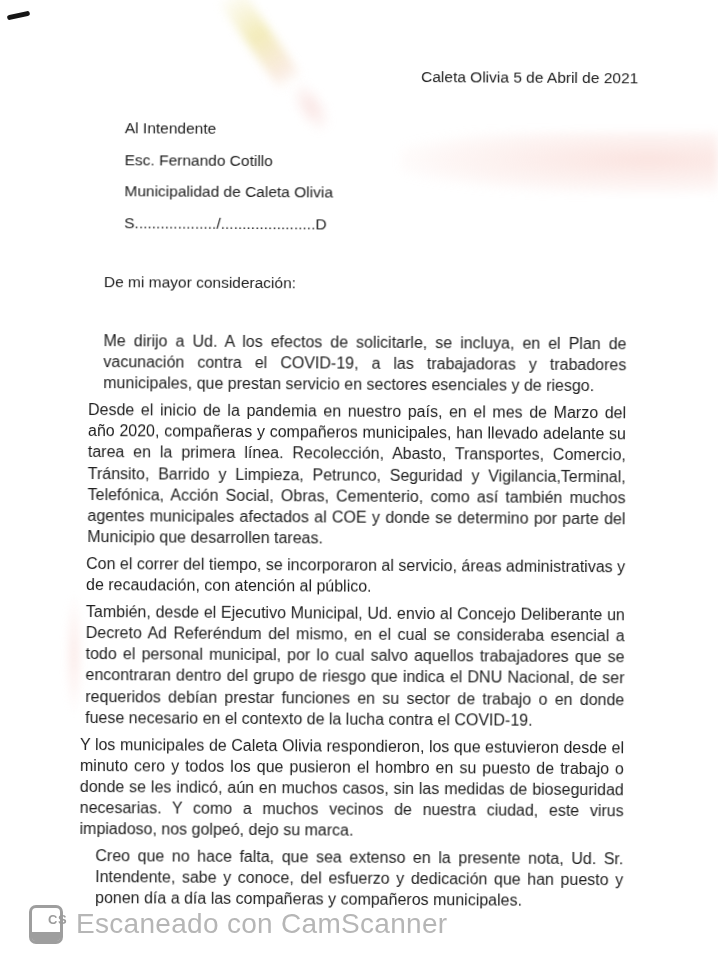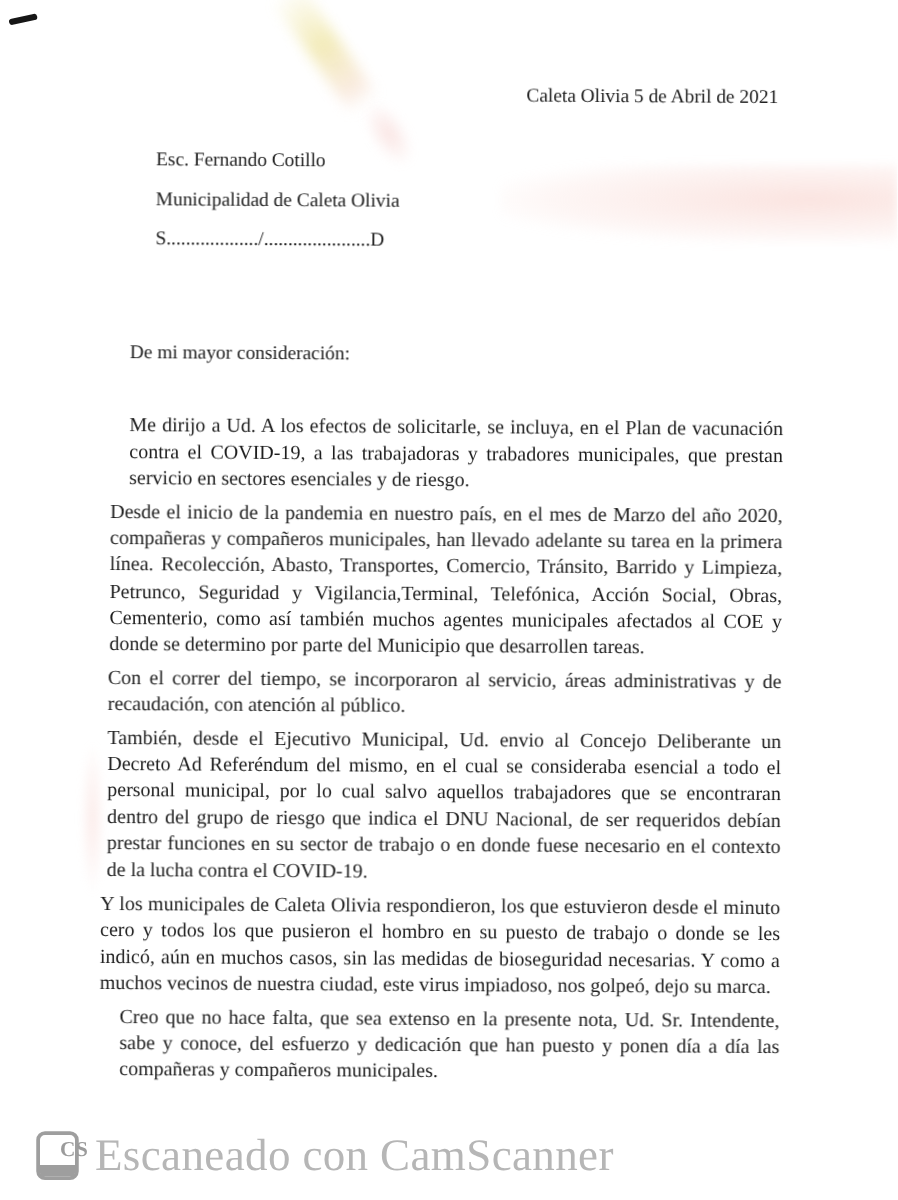--- a/index.html
+++ b/index.html
@@ -1,19 +1,19 @@
 <!DOCTYPE html>
 <html><head>
 <meta charset="utf-8">
 <style>
   html,body{margin:0;padding:0;}
   body{width:718px;height:960px;background:#ffffff;}
   .page{
     position:relative;width:718px;height:960px;background:#ffffff;
-    overflow:hidden;font-family:Liberation Serif, serif;border-radius:12px;
+    overflow:hidden;font-family:Liberation Sans, sans-serif;border-radius:12px;
   }
   
   .dash{
     position:absolute;left:7px;top:13px;width:23px;height:5px;
     background:#161616;border-radius:2.5px;transform:rotate(-12deg);
   }
   .streak{
     position:absolute;left:248px;top:-14px;width:26px;height:108px;
     transform:rotate(-35deg);
     background:linear-gradient(to bottom,
@@ -60,46 +60,47 @@
   
   .footer{
     position:absolute;left:29px;top:903px;height:42px;
     display:flex;align-items:center;gap:13px;
   }
   .cs-icon{
     position:relative;width:34px;height:39px;box-sizing:border-box;
     border:3px solid #9e9e9e;border-radius:7px;background:#ffffff;
   }
   .cs-letters{
-    font-size:17px;font-weight:bold;color:#9b9b9b;text-align:center;
+    font-size:13px;font-weight:bold;color:#9b9b9b;text-align:center;
     line-height:23px;letter-spacing:0.5px;padding-left:16px;
   }
   .cs-base{
     position:absolute;left:0;right:0;bottom:0;height:9px;
     background:#9e9e9e;border-radius:0 0 3px 3px;
   }
   .footer-label{
-    font-size:36px;color:#b6b6b6;letter-spacing:0.3px;white-space:nowrap;
+    font-size:28px;color:#b6b6b6;letter-spacing:0.3px;white-space:nowrap;
   }
 </style>
 </head>
 <body>
 
 <div class="page">
 
   <div class="dash"></div>
   <div class="streak"></div>
   <div class="pink-tail"></div>
   <div class="smudge-right"></div>
   <div class="smudge-left"></div>
 
   <div class="letter">
     <div class="date">Caleta Olivia 5 de Abril de 2021</div>
 
     <div class="recipient">
+      <div>Al Intendente</div>
       <div>Esc. Fernando Cotillo</div>
       <div>Municipalidad de Caleta Olivia</div>
       <div>S.................../......................D</div>
     </div>
 
     <div class="salutation">De mi mayor consideración:</div>
 
     <div class="bodytext">
       <p class="p1">Me dirijo a Ud. A los efectos de solicitarle, se incluya, en el Plan de vacunación contra el COVID-19, a las trabajadoras y trabadores municipales, que prestan servicio en sectores esenciales y de riesgo.</p>
       <p class="p2">Desde el inicio de la pandemia en nuestro país, en el mes de Marzo del año 2020, compañeras y compañeros municipales, han llevado adelante su tarea en la primera línea. Recolección, Abasto, Transportes, Comercio, Tránsito, Barrido y Limpieza, Petrunco, Seguridad y Vigilancia,Terminal, Telefónica, Acción Social, Obras, Cementerio, como así también muchos agentes municipales afectados al COE y donde se determino por parte del Municipio que desarrollen tareas.</p>

